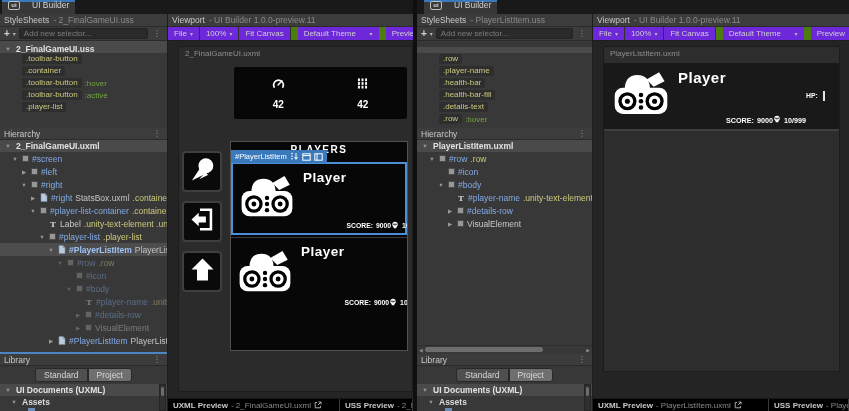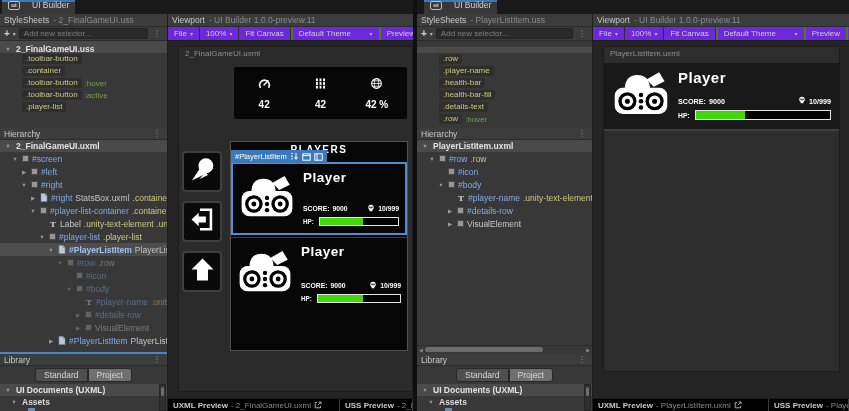--- a/index.html
+++ b/index.html
@@ -60,39 +60,39 @@
   .minitab.first{border-radius:3px 0 0 3px;}
   .minitab.active{background:#6f6f6f;border-radius:0 3px 3px 0;}
   .assetrow{display:flex;align-items:center;gap:4px;padding-left:10px;font-size:8.5px;font-weight:bold;color:#dcdcdc;background:#383838;}
   .partialsq{position:absolute;width:7px;height:5px;background:#6b8cb8;}
   
   .viewport{position:absolute;top:14px;bottom:13px;background:#242424;overflow:hidden;}
   .vtoolbar{position:absolute;left:0;right:0;top:13px;height:14px;background:#6d28d9;border-bottom:1px solid #1e1e1e;
             display:flex;align-items:stretch;font-size:8px;color:#cfcfcf;}
   .tbitem{display:flex;align-items:center;gap:3px;padding:0 6px;border-right:1px solid #2f2f2f;white-space:nowrap;}
   .tbright{margin-left:auto;display:flex;align-items:stretch;}
-  .tbright .tbitem{border-left:2px solid #4d7c0f;border-right:none;}
+  .tbright .tbitem{border-left:7px solid #4d7c0f;border-right:none;}
   .canvas{position:absolute;background:#2b2b2b;border:1px solid #1c1c1c;overflow:hidden;}
   .canvas-title{font-size:8px;color:#8f8f8f;padding:2px 6px;white-space:nowrap;}
   
   .statsbox{position:absolute;background:#070707;border-radius:2px;display:flex;padding:4px 2px;}
   .statcol{flex:1;display:flex;flex-direction:column;align-items:center;justify-content:center;gap:5px;}
   .sval{color:#fff;font-size:10px;font-weight:bold;white-space:nowrap;}
   .gbtn{position:absolute;width:40px;height:41px;background:#0a0a0a;border:2px solid #3f3f3f;border-radius:4px;
         display:flex;align-items:center;justify-content:center;}
   .pllist{position:absolute;background:#070707;border:1px solid #515151;overflow:hidden;}
   .pltitle{text-align:center;color:#fff;font-weight:bold;font-size:10px;letter-spacing:1.5px;padding-top:2px;}
   .seltab{position:absolute;left:0;top:8px;height:13px;z-index:3;background:#3a79bb;display:flex;align-items:center;
           gap:3px;padding:0 4px;color:#fff;font-size:7.5px;white-space:nowrap;}
   .seltab svg{display:block;}
   .pl-items .pitem{position:absolute;left:0;right:0;height:73px;display:flex;align-items:center;
                    padding:3px 6px;border-top:1px solid #3a3a3a;}
   .pl-items .pitem:nth-child(1){top:20px;border:2px solid #4c8fd6;z-index:2;}
   .pl-items .pitem:nth-child(2){top:95px;}
-  .pbody{flex:1;display:flex;flex-direction:column;margin-left:8px;min-width:0;height:100%;}
+  .pbody{flex:1;display:flex;margin-left:8px;min-width:0;height:100%;}
   .pname{color:#fff;font-weight:bold;font-size:13.5px;letter-spacing:.5px;margin-top:3px;}
   .prow{display:flex;align-items:center;color:#fff;font-weight:bold;}
   .prow.score{justify-content:space-between;font-size:6.8px;margin-top:auto;}
   .pkills{display:flex;align-items:center;gap:3px;}
   .prow.hp{font-size:6.3px;margin-top:4px;margin-bottom:4px;}
   .hpbar{flex:1;height:9px;border:1px solid #e6e6e6;background:#000;margin-left:5px;}
   .hpfill{height:100%;background:#3fd60a;}
   
   .bigrow{position:absolute;left:0;right:0;background:#191919;border-bottom:2px solid #3f3f3f;}
   .bigrow .pitem{display:flex;align-items:center;height:100%;padding:4px 8px;}
@@ -336,28 +336,20 @@
                     <rect x="2.4" y="10.8" width="2.4" height="3.4"></rect>
                     <rect x="6.8" y="1.8" width="2.4" height="3.4"></rect>
                     <rect x="6.8" y="6.3" width="2.4" height="3.4"></rect>
                     <rect x="6.8" y="10.8" width="2.4" height="3.4"></rect>
                     <rect x="11.2" y="1.8" width="2.4" height="3.4"></rect>
                     <rect x="11.2" y="6.3" width="2.4" height="3.4"></rect>
                     <rect x="11.2" y="10.8" width="2.4" height="3.4"></rect>
                   </g>
                 </svg></span>
               <span class="sval">42</span>
-            </div>
-            <div class="statcol">
-              <span class="sicon"><svg width="13" height="13" viewBox="0 0 16 16">
-                  <circle cx="8" cy="8" r="6" fill="none" stroke="#fff" stroke-width="1.3"></circle>
-                  <ellipse cx="8" cy="8" rx="2.7" ry="6" fill="none" stroke="#fff" stroke-width="1"></ellipse>
-                  <path d="M2 8h12M3.2 4.7h9.6M3.2 11.3h9.6" stroke="#fff" stroke-width="1"></path>
-                </svg></span>
-              <span class="sval">42 %</span>
             </div>
           </div>
         <div></div>
         <div class="pllist" style="left:51px;top:94px;width:178px;height:210px;">
           <div class="pltitle">PLAYERS</div>
           <div class="seltab">
             <span>#PlayerListItem</span>
             <svg width="9" height="9" viewBox="0 0 9 9">
                 <circle cx="2" cy="1.6" r=".8" fill="#fff"></circle>
                 <circle cx="2" cy="4.2" r=".8" fill="#fff"></circle>

